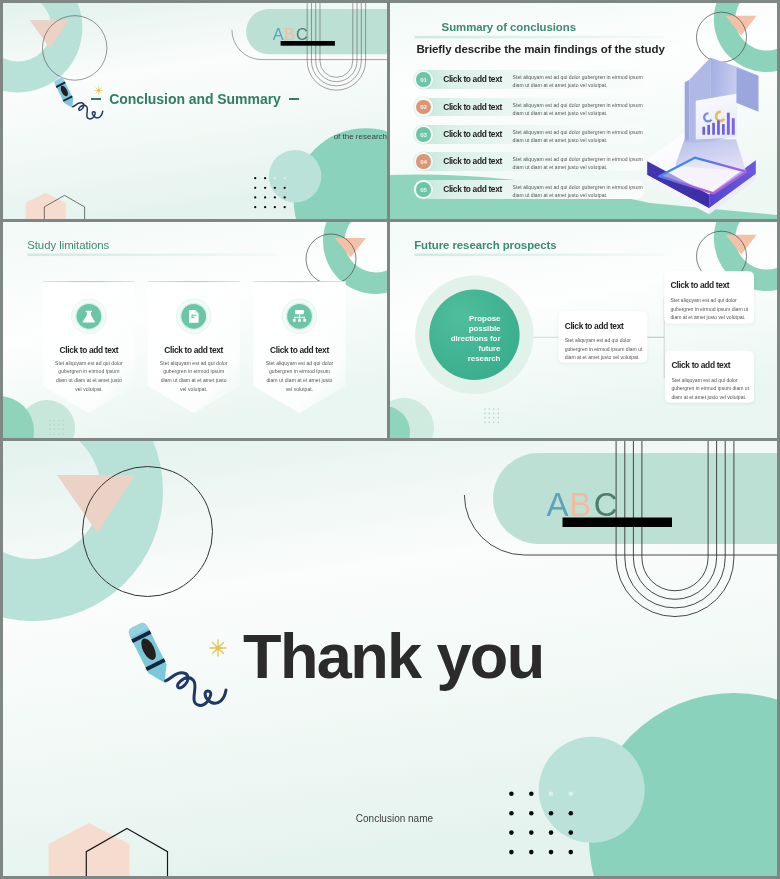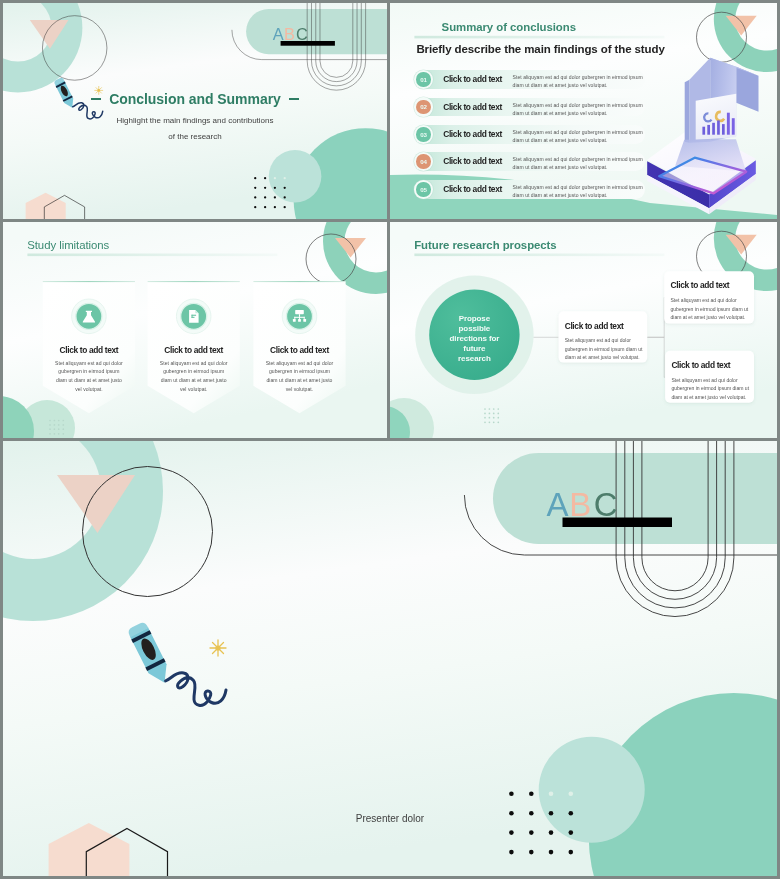--- a/index.html
+++ b/index.html
@@ -11,40 +11,40 @@
   #s3{left:3px;top:222px;width:384px;height:216px;}
   #s4{left:390px;top:222px;width:387px;height:216px;}
   #s5{left:3px;top:441px;width:774px;height:435px;}
   .fill{position:absolute;left:0;top:0;width:100%;height:100%;}
   .s5-title{position:absolute;left:240px;top:184px;font-size:63px;font-weight:700;color:#2b2b2b;letter-spacing:-1.6px;line-height:1;}
   .s5-presenter{position:absolute;left:352.8px;top:372.3px;font-size:10px;color:#3f3f3f;}
   .s1-title{position:absolute;left:0;top:88.5px;width:384px;display:flex;align-items:baseline;justify-content:center;gap:8px;}
   .s1-title-text{font-size:14px;font-weight:700;color:#2e7d64;letter-spacing:-0.05px;line-height:14px;}
   .dash{display:inline-block;width:10.5px;height:1.5px;background:#2e7d64;position:relative;top:-4px;}
   .s1-sub1{position:absolute;left:0;top:112.5px;width:384px;text-align:center;font-size:8px;color:#3f3f3f;}
-  .s1-sub2{position:absolute;left:0;top:128.5px;width:384px;text-align:center;font-size:8px;color:#3f3f3f;}
+  .s1-sub2{position:absolute;left:0;top:128.5px;width:384px;text-align:right;font-size:8px;color:#3f3f3f;}
   
   .s2-eyebrow{position:absolute;left:26.6px;top:18.0px;font-size:11.4px;font-weight:700;color:#3b8a72;letter-spacing:-0.05px;margin-left:25px;}
   .s2-heading{position:absolute;left:26.4px;top:40.1px;font-size:11.5px;font-weight:700;color:#232323;letter-spacing:-0.1px;}
   .s2-rows{position:absolute;left:0;top:0;width:387px;height:216px;}
   .s2-row{position:absolute;left:23.8px;width:231.1px;height:18.8px;}
   .s2-pill{position:absolute;left:0;top:0;width:231.1px;height:18.8px;border-radius:9.4px;}
   .s2-num-outer{position:absolute;left:0.2px;top:-0.2px;width:19.2px;height:19.2px;border-radius:50%;background:#f4fbf8;box-shadow:0 0 0 0.6px rgba(180,220,205,.5);}
   .s2-num{position:absolute;left:2.6px;top:2.2px;width:14.4px;height:14.4px;border-radius:50%;display:flex;align-items:center;justify-content:center;font-size:6.2px;font-weight:700;color:#eafaf4;}
   .s2-label{position:absolute;left:29.4px;top:4.2px;font-size:8.4px;font-weight:700;color:#232323;letter-spacing:-0.35px;}
   .s2-body{position:absolute;left:98.8px;top:3.0px;width:134px;font-size:5.05px;color:#555;line-height:8.3px;letter-spacing:0.04px;}
   
   .s3-eyebrow{position:absolute;left:24.2px;top:17.0px;font-size:11.4px;font-weight:400;color:#3b8a72;letter-spacing:-0.05px;}
   .s3-heading{position:absolute;left:0;top:40.2px;width:384px;text-align:center;font-size:11px;font-weight:700;color:#232323;letter-spacing:-0.15px;}
   .s3-cards{position:absolute;left:0;top:0;width:384px;height:216px;}
   .s3-card-label{position:absolute;left:0;top:122.6px;width:92.2px;text-align:center;font-size:8.4px;font-weight:700;color:#232323;letter-spacing:-0.35px;}
   .s3-card-body{position:absolute;left:0;top:136.6px;width:92.2px;text-align:center;font-size:5.05px;color:#555;line-height:8.75px;letter-spacing:0.04px;padding:0 11px;box-sizing:border-box;}
   
   .s4-eyebrow{position:absolute;left:24.2px;top:17.0px;font-size:11.4px;font-weight:700;color:#3b8a72;letter-spacing:-0.05px;}
-  .s4-hub{position:absolute;left:58.4px;top:92.1px;width:52px;text-align:center;font-size:8px;font-weight:700;color:#f2faf7;line-height:9.9px;letter-spacing:-0.1px;}
+  .s4-hub{position:absolute;left:58.4px;top:92.1px;width:52px;text-align:right;font-size:8px;font-weight:700;color:#f2faf7;line-height:9.9px;letter-spacing:-0.1px;}
   .s4-cards{position:absolute;left:0;top:0;width:387px;height:216px;}
   .s4-card-label{position:absolute;font-size:8.4px;font-weight:700;color:#232323;letter-spacing:-0.35px;}
   .s4-card-body{position:absolute;font-size:5.05px;color:#555;line-height:8.5px;letter-spacing:-0.01px;}
 </style>
 </head>
 <body>
 
 <div class="page">
 <svg width="0" height="0" style="position:absolute" aria-hidden="true">
       <defs>
@@ -201,21 +201,20 @@
   <div class="slide" id="s1">
     <svg class="fill" viewBox="0 0 774 435" preserveAspectRatio="none">
         <use href="#title-deco"></use>
         <use href="#crayon-deco" x="-22" y="-31"></use>
       </svg>
     <div class="s1-title">
       <span class="dash"></span>
       <span class="s1-title-text">Conclusion and Summary</span>
       <span class="dash"></span>
     </div>
-    <div class="s1-sub1">Highlight the main findings and contributions</div>
     <div class="s1-sub2">of the research</div>
   </div>
   <div class="slide" id="s2">
     <svg class="fill" viewBox="0 0 387 216">
       <defs>
         <linearGradient id="bg2" x1="0" y1="0" x2="0.3" y2="1">
           <stop offset="0" stop-color="#f2faf6"></stop>
             <stop offset="0.4" stop-color="#fdfefe"></stop>
             <stop offset="1" stop-color="#eef8f3"></stop>
         </linearGradient>
@@ -456,15 +455,16 @@
         <div class="s4-card-body" style="left: 280.5px; top: 74.1px; width: 80px;">Stet aliquyam est ad qui dolor gubergren in eirmod ipsum diam ut diam at et amet justo vel volutpat.</div>
         <div class="s4-card-label" style="left: 281.4px; top: 137.7px;">Click to add text</div>
         <div class="s4-card-body" style="left: 281.4px; top: 153.5px; width: 79px;">Stet aliquyam est ad qui dolor gubergren in eirmod ipsum diam ut diam at et amet justo vel volutpat.</div>
       </div>
   </div>
   <div class="slide" id="s5">
     <svg class="fill" viewBox="0 0 774 435">
         <use href="#title-deco"></use>
         <use href="#crayon-deco"></use>
       </svg>
-    <div class="s5-presenter">Presenter dolor</div>
+    <div class="s5-title">Thank you</div>
+    <div class="s5-presenter">Conclusion name</div>
   </div>
 </div>
 
 </body></html>

